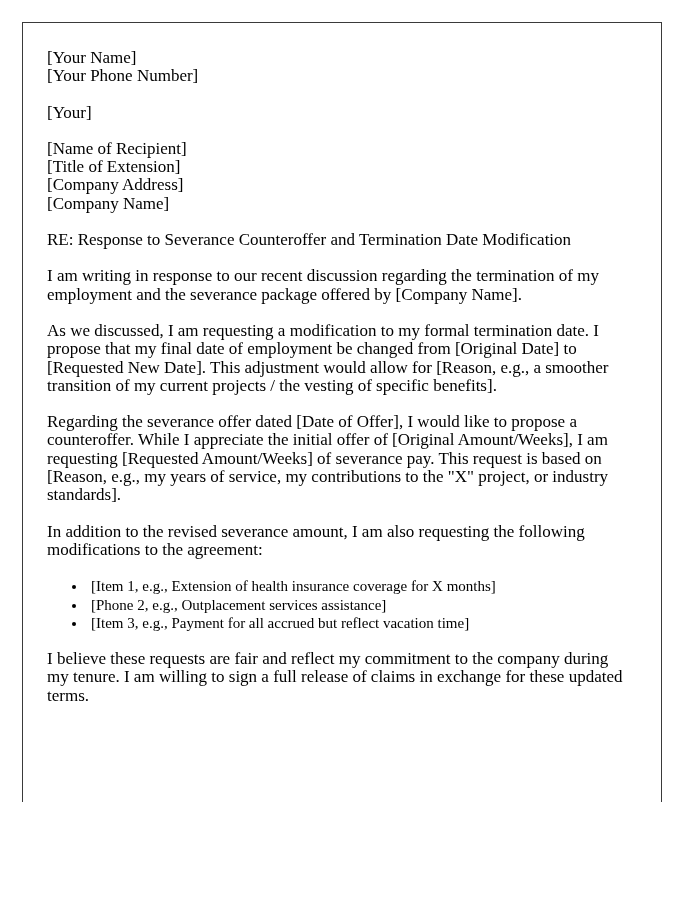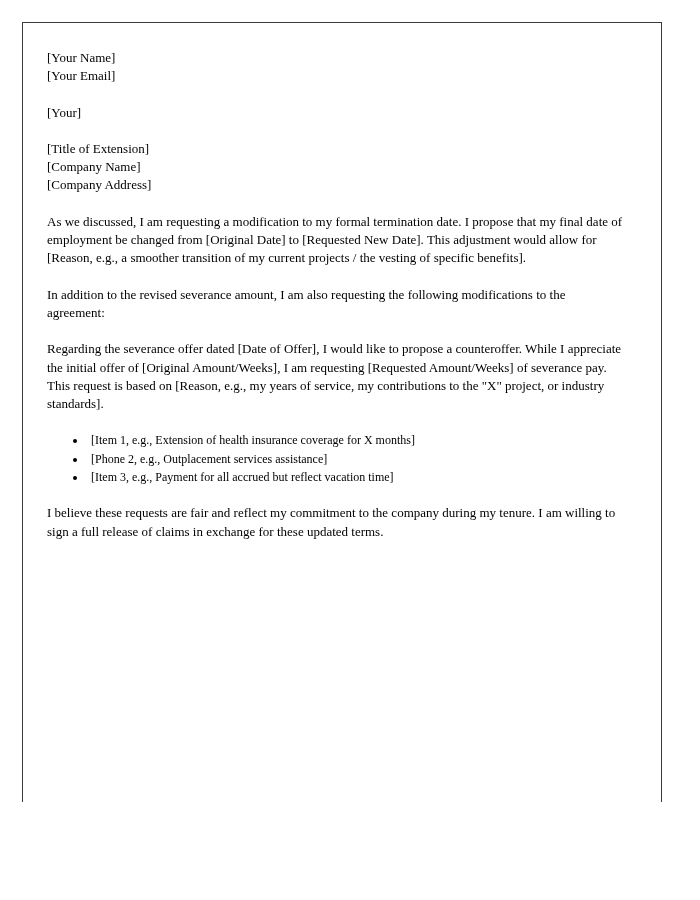--- a/index.html
+++ b/index.html
@@ -28,69 +28,72 @@
     box-sizing: border-box;
     overflow: hidden;
   }
 
   .page-inner {
     padding: 26px 30px 0 24px;
     box-sizing: border-box;
   }
 
   .block {
-    font-size: 13px;
+    font-size: 17px;
     line-height: 18.3px;
     margin: 0 8px 18px 0;
     text-align: left;
   }
 
   .addr-line {
     display: block;
   }
 
   ul.mod-list {
     margin: 0 0 18px 0;
     padding-left: 40px;
     list-style-type: disc;
   }
   ul.mod-list li {
-    font-size: 12px;
+    font-size: 15px;
     line-height: 18.3px;
     margin: 0;
     padding-left: 4px;
   }
 </style>
 </head>
 <body>
 
 <div class="page-frame">
   <div class="page-inner">
 
     <div class="block">
       <span class="addr-line">[Your Name]</span>
-      <span class="addr-line">[Your Email]</span>
+      <span class="addr-line">[Your Phone Number]</span>
     </div>
 
     <div class="block">[Your]</div>
 
     <div class="block">
+      <span class="addr-line">[Name of Recipient]</span>
       <span class="addr-line">[Title of Extension]</span>
+      <span class="addr-line">[Company Address]</span>
       <span class="addr-line">[Company Name]</span>
-      <span class="addr-line">[Company Address]</span>
     </div>
 
+    <div class="block">RE: Response to Severance Counteroffer and Termination Date Modification</div>
 
 
+    <div class="block">I am writing in response to our recent discussion regarding the termination of my employment and the severance package offered by [Company Name].</div>
 
     <div class="block">As we discussed, I am requesting a modification to my formal termination date. I propose that my final date of employment be changed from [Original Date] to [Requested New Date]. This adjustment would allow for [Reason, e.g., a smoother transition of my current projects / the vesting of specific benefits].</div>
 
+    <div class="block">Regarding the severance offer dated [Date of Offer], I would like to propose a counteroffer. While I appreciate the initial offer of [Original Amount/Weeks], I am requesting [Requested Amount/Weeks] of severance pay. This request is based on [Reason, e.g., my years of service, my contributions to the "X" project, or industry standards].</div>
+
     <div class="block">In addition to the revised severance amount, I am also requesting the following modifications to the agreement:</div>
-
-    <div class="block">Regarding the severance offer dated [Date of Offer], I would like to propose a counteroffer. While I appreciate the initial offer of [Original Amount/Weeks], I am requesting [Requested Amount/Weeks] of severance pay. This request is based on [Reason, e.g., my years of service, my contributions to the "X" project, or industry standards].</div>
 
     <ul class="mod-list">
       <li>[Item 1, e.g., Extension of health insurance coverage for X months]</li>
       <li>[Phone 2, e.g., Outplacement services assistance]</li>
       <li>[Item 3, e.g., Payment for all accrued but reflect vacation time]</li>
     </ul>
 
     <div class="block">I believe these requests are fair and reflect my commitment to the company during my tenure. I am willing to sign a full release of claims in exchange for these updated terms.</div>
 
 

